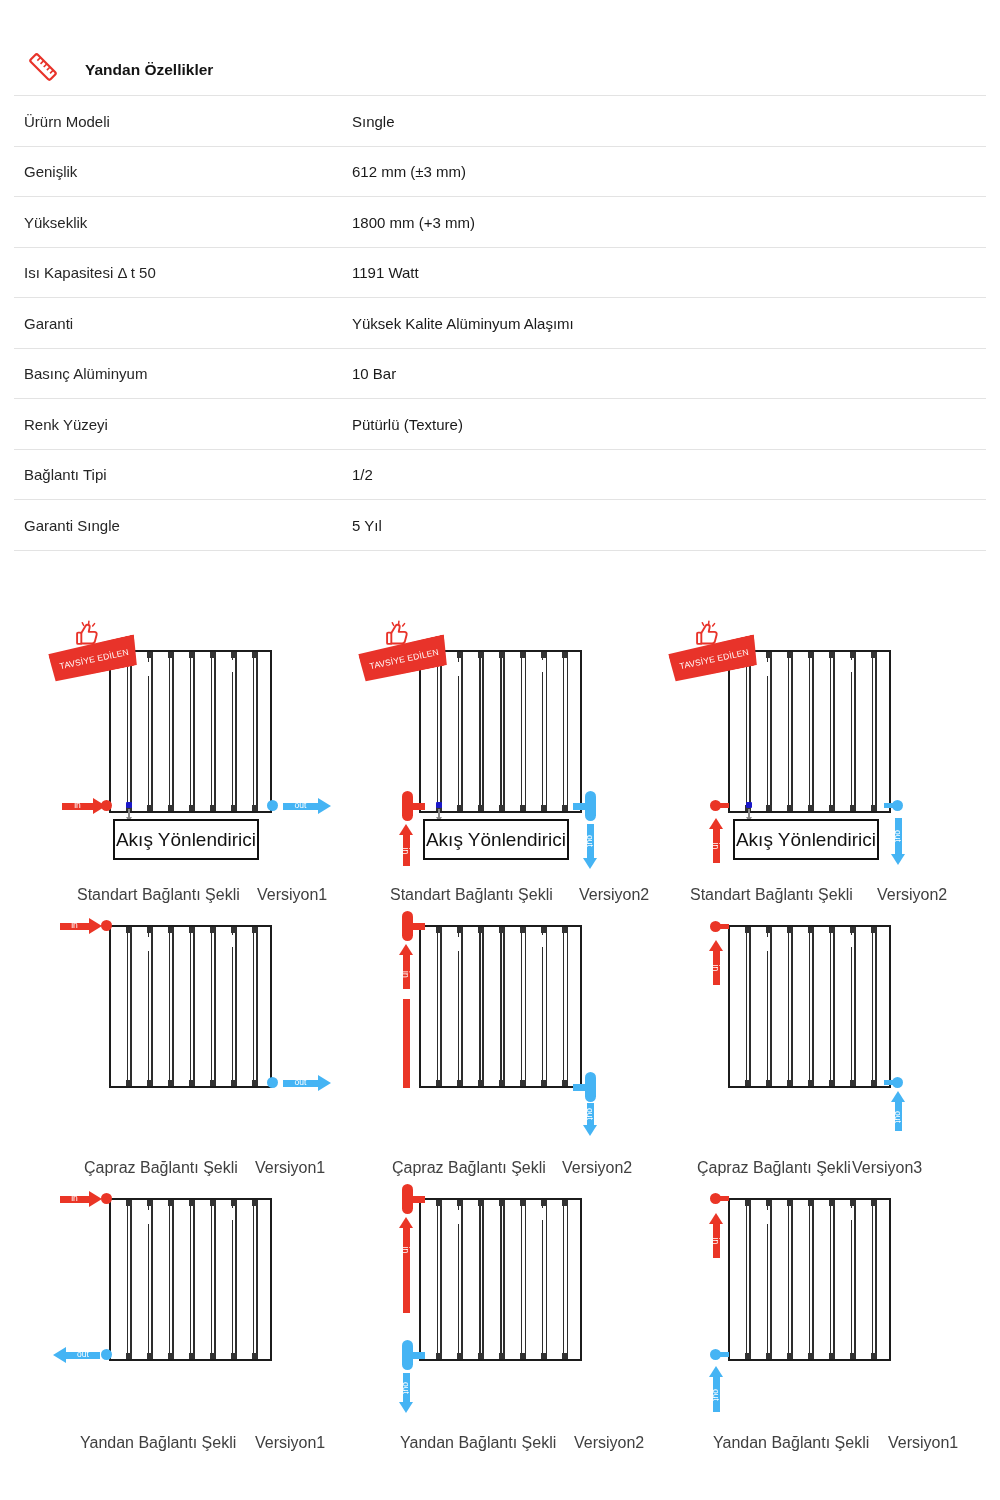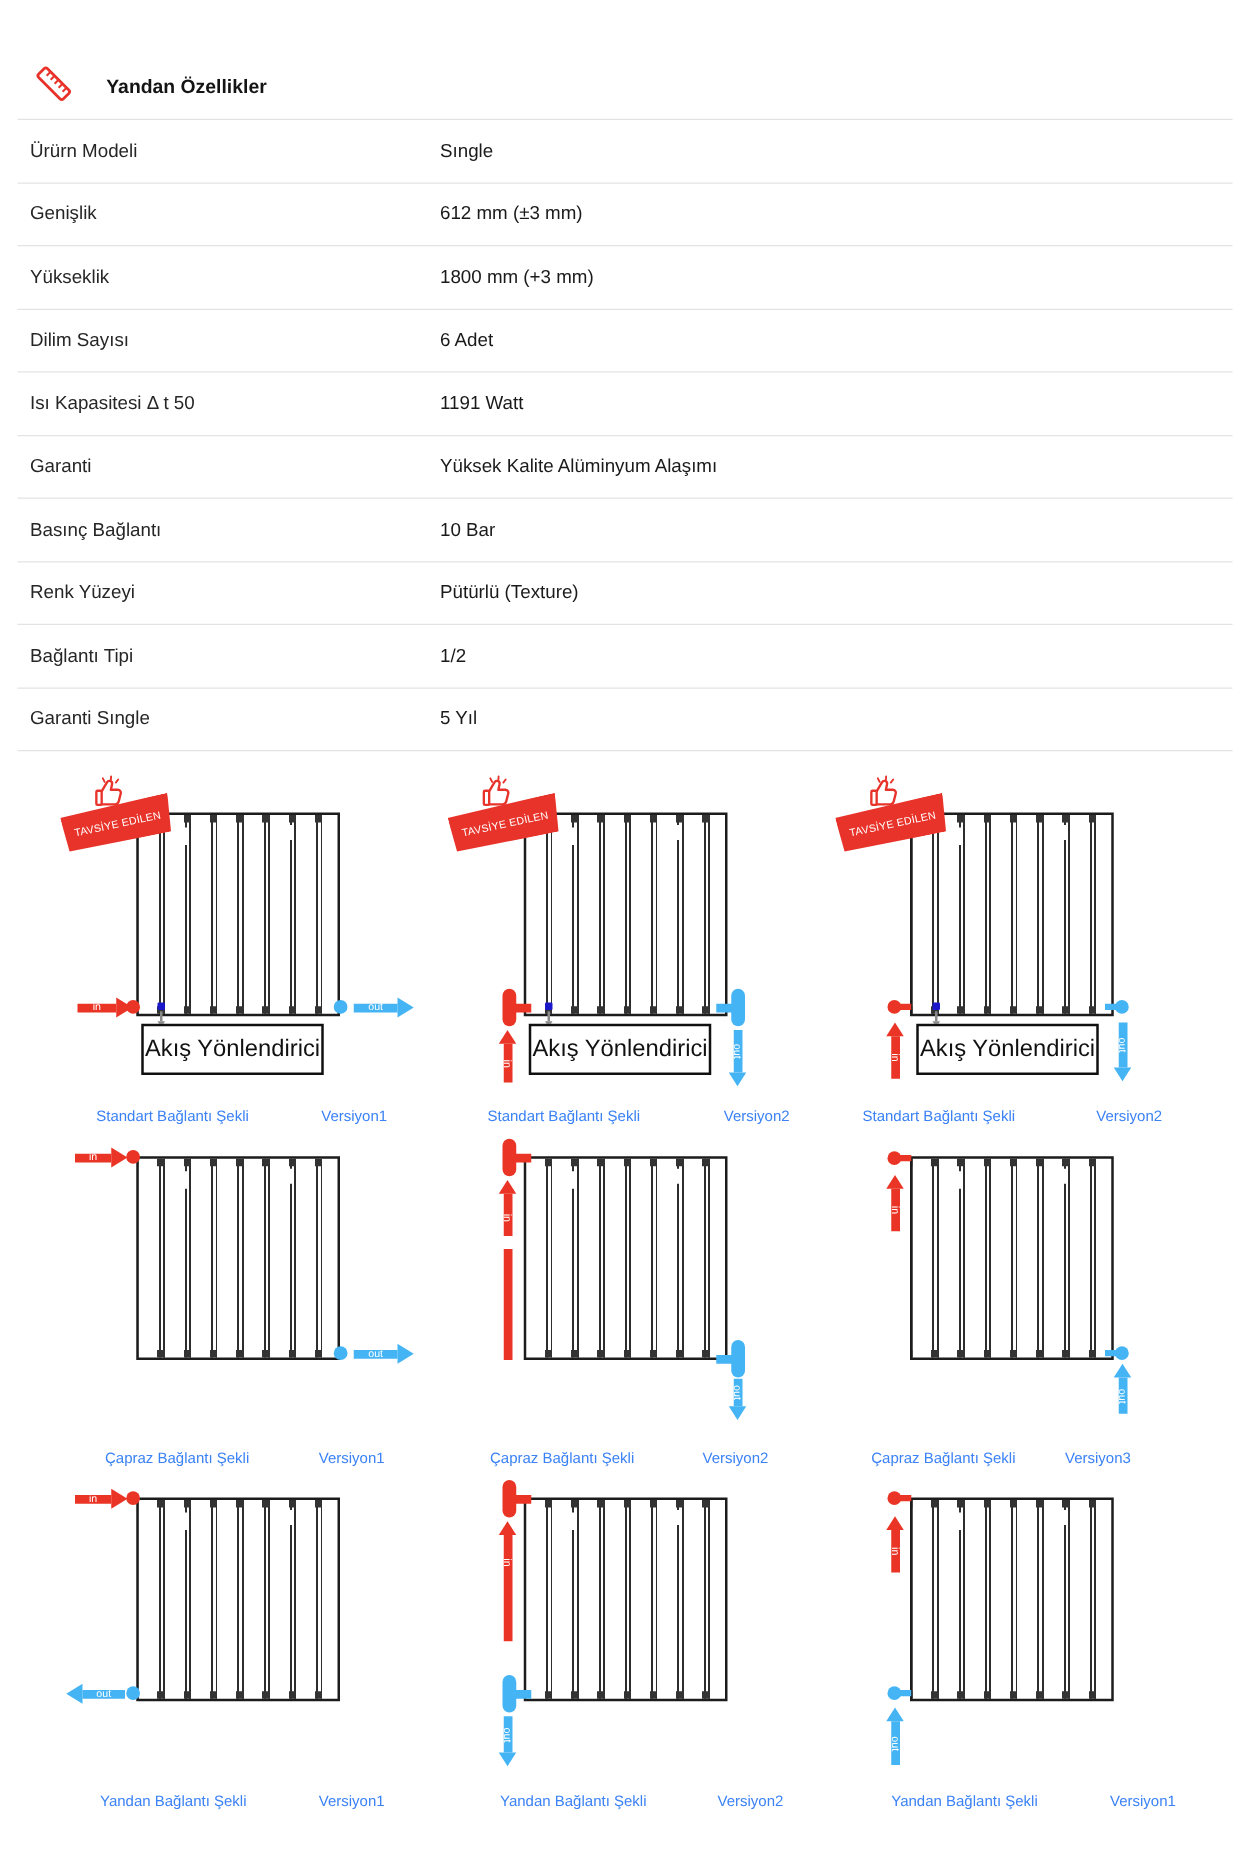--- a/index.html
+++ b/index.html
@@ -67,21 +67,21 @@
   .flow-box{position:absolute;width:142px;height:37px;background:#fff;border:2px solid #101010;
     display:flex;align-items:center;justify-content:center;font-size:19px;color:#111;z-index:3;}
 
   
   .badge-flag{position:absolute;width:88px;height:31px;background:#e8332a;transform:rotate(-12deg);
     clip-path:polygon(0 6%,100% 0,96% 100%,2% 96%);
     display:flex;align-items:center;justify-content:center;color:#fff;font-size:8.5px;letter-spacing:.2px;z-index:2;}
   .badge-thumb{position:absolute;width:34px;height:34px;z-index:2;}
 
   
-  .cap{position:absolute;font-size:12px;color:#3b82f6;}
+  .cap{position:absolute;font-size:16px;color:#404040;}
 </style>
 </head>
 <body>
 
 <div class="canvas">
 
   <div class="hdr-icon">
     <svg viewBox="0 0 34 34" width="34" height="34">
       <g transform="rotate(45 17 17)" fill="none" stroke="#e8332a" stroke-width="2.2">
         <rect x="3" y="12" width="28" height="10" rx="2"></rect>
@@ -98,33 +98,29 @@
       </div>
     <div class="spec-row">
         <span class="spec-label">Genişlik</span>
         <span class="spec-value">612 mm (±3 mm)</span>
       </div>
     <div class="spec-row">
         <span class="spec-label">Yükseklik</span>
         <span class="spec-value">1800 mm (+3 mm)</span>
       </div>
     <div class="spec-row">
-        <span class="spec-label">Dilim Sayısı</span>
-        <span class="spec-value">6 Adet</span>
-      </div>
-    <div class="spec-row">
         <span class="spec-label">Isı Kapasitesi Δ t 50</span>
         <span class="spec-value">1191 Watt</span>
       </div>
     <div class="spec-row">
         <span class="spec-label">Garanti</span>
         <span class="spec-value">Yüksek Kalite Alüminyum Alaşımı</span>
       </div>
     <div class="spec-row">
-        <span class="spec-label">Basınç Bağlantı</span>
+        <span class="spec-label">Basınç Alüminyum</span>
         <span class="spec-value">10 Bar</span>
       </div>
     <div class="spec-row">
         <span class="spec-label">Renk Yüzeyi</span>
         <span class="spec-value">Pütürlü (Texture)</span>
       </div>
     <div class="spec-row">
         <span class="spec-label">Bağlantı Tipi</span>
         <span class="spec-value">1/2</span>
       </div>

